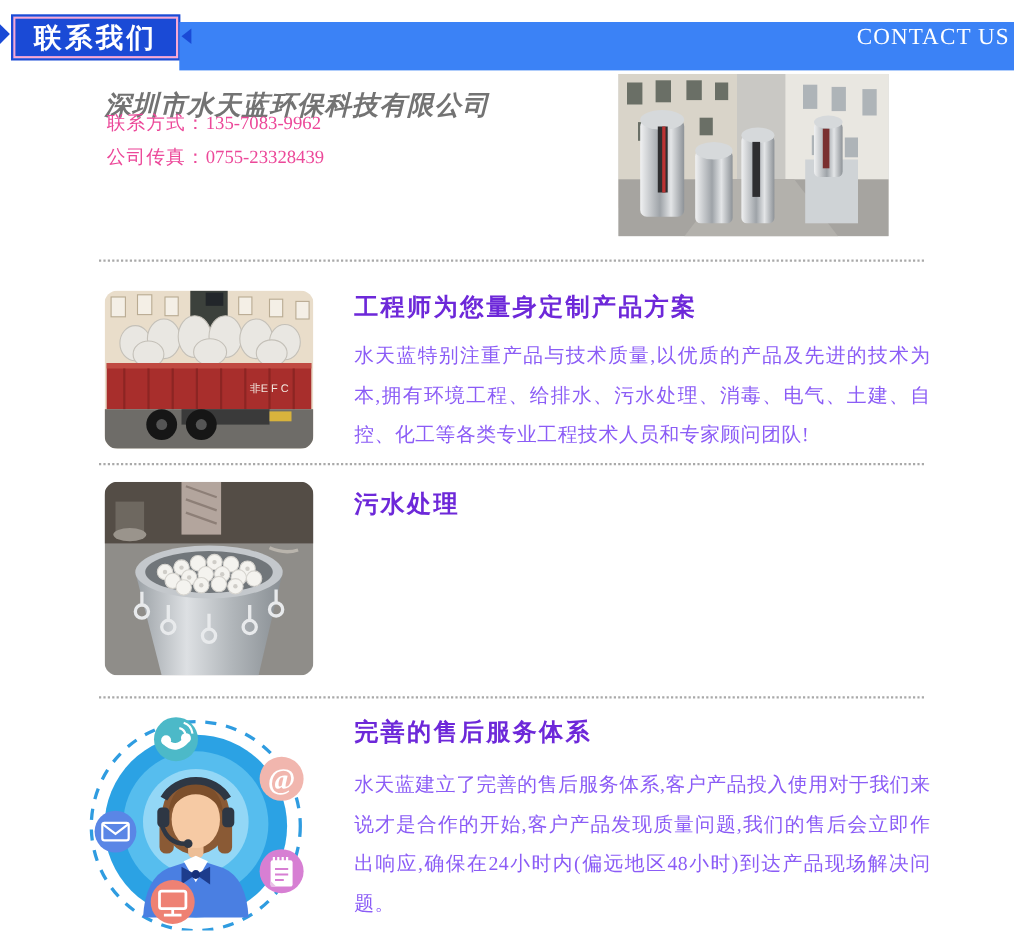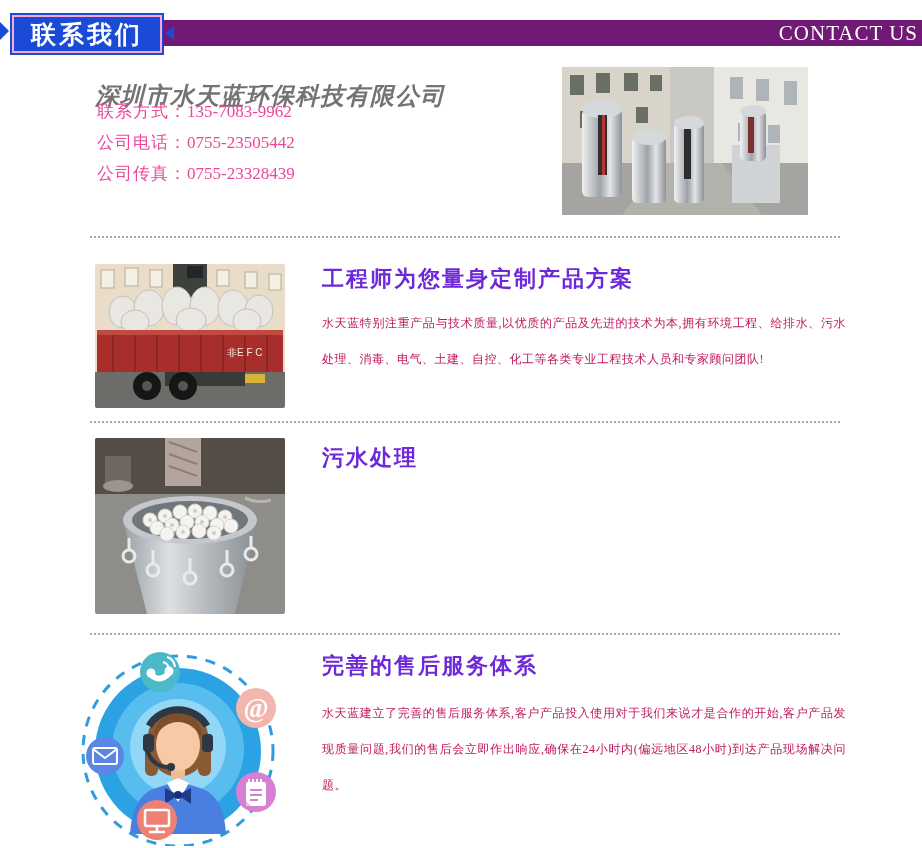--- a/index.html
+++ b/index.html
@@ -7,21 +7,21 @@
         font-family:"Liberation Serif","DejaVu Serif",serif;}
 
   
   .hdr-tri-left{position:absolute;left:0;top:22px;width:0;height:0;
     border-top:9px solid transparent;border-bottom:9px solid transparent;
     border-left:9px solid #1a4ad6;}
   .hdr-tab{position:absolute;left:12px;top:15px;width:146px;height:34px;
     background:#1a4ad6;border:2px solid #f9a8d4;outline:2px solid #1a4ad6;
     display:flex;align-items:center;justify-content:center;cursor:pointer;}
   .hdr-tab span{color:#fff;font-size:25px;font-weight:bold;letter-spacing:3px;}
-  .hdr-bar{position:absolute;left:163px;top:20px;width:759px;height:26px;background:#701a75;}
+  .hdr-bar{position:absolute;left:163px;top:20px;width:759px;height:44px;background:#3b82f6;}
   .hdr-bar .tip{position:absolute;left:2px;top:6px;width:0;height:0;
     border-top:7px solid transparent;border-bottom:7px solid transparent;
     border-right:9px solid #1a4ad6;}
   .hdr-bar .en{position:absolute;right:4px;top:0;height:26px;line-height:27px;
     color:#fff;font-size:21px;letter-spacing:1px;}
 
   
   .company-name{position:absolute;left:95px;top:64px;font-size:24px;font-weight:bold;
     color:#737373;letter-spacing:1px;font-style:italic;}
   .contact-list{position:absolute;left:97px;top:96px;list-style:none;margin:0;padding:0;}
@@ -29,52 +29,49 @@
   .contact-list .lbl{letter-spacing:1px;}
   .photo{position:absolute;overflow:hidden;}
   .photo svg{display:block;}
   .company-photo{left:562px;top:67px;width:246px;height:148px;}
 
   
   .divider{position:absolute;left:90px;width:750px;height:0;border-top:2px dotted #a9a9a9;}
   .div1{top:236px}.div2{top:421px}.div3{top:633px}
 
   
-  .sec-img{border-radius:2px;}
+  .sec-img{border-radius:12px;}
   .img1{left:95px;top:264px;width:190px;height:144px;}
   .img2{left:95px;top:438px;width:190px;height:176px;}
   .illo{left:75px;top:646px;width:212px;height:200px;overflow:visible;}
   .sec-title{position:absolute;left:322px;font-size:22px;font-weight:bold;
     color:#6d28d9;letter-spacing:2px;margin:0;}
   .t1{top:264px}.t2{top:443px}.t3{top:651px}
-  .sec-body{position:absolute;left:322px;width:524px;margin:0;font-size:12px;
-    line-height:36px;color:#be185d;text-align:justify;letter-spacing:0.5px;}
+  .sec-body{position:absolute;left:322px;width:524px;margin:0;font-size:18px;
+    line-height:36px;color:#8b5cf6;text-align:justify;letter-spacing:0.5px;}
   .b1{top:305px}.b2{top:482px}.b3{top:695px}
 </style>
 </head>
 <body>
 
 <div class="page">
 
   <span class="hdr-tri-left"></span>
   <div class="hdr-tab">
     <span>联系我们</span>
   </div>
   <div class="hdr-bar">
     <span class="tip"></span>
     <span class="en">CONTACT US</span>
   </div>
 
   <h1 class="company-name">深圳市水天蓝环保科技有限公司</h1>
   <ul class="contact-list">
     <li>
       <span class="lbl">联系方式：</span><span class="val">135-7083-9962</span>
-    </li>
-    <li>
-      <span class="lbl">公司电话：</span><span class="val">0755-23505442</span>
     </li>
     <li>
       <span class="lbl">公司传真：</span><span class="val">0755-23328439</span>
     </li>
   </ul>
 
   <div class="photo company-photo">
     <svg width="246" height="148" viewBox="0 0 246 148" xmlns="http://www.w3.org/2000/svg">
       <rect width="246" height="148" fill="#c9c8c4"></rect>
       <polygon points="0,0 108,0 108,96 0,122" fill="#d9d4c9"></polygon>

